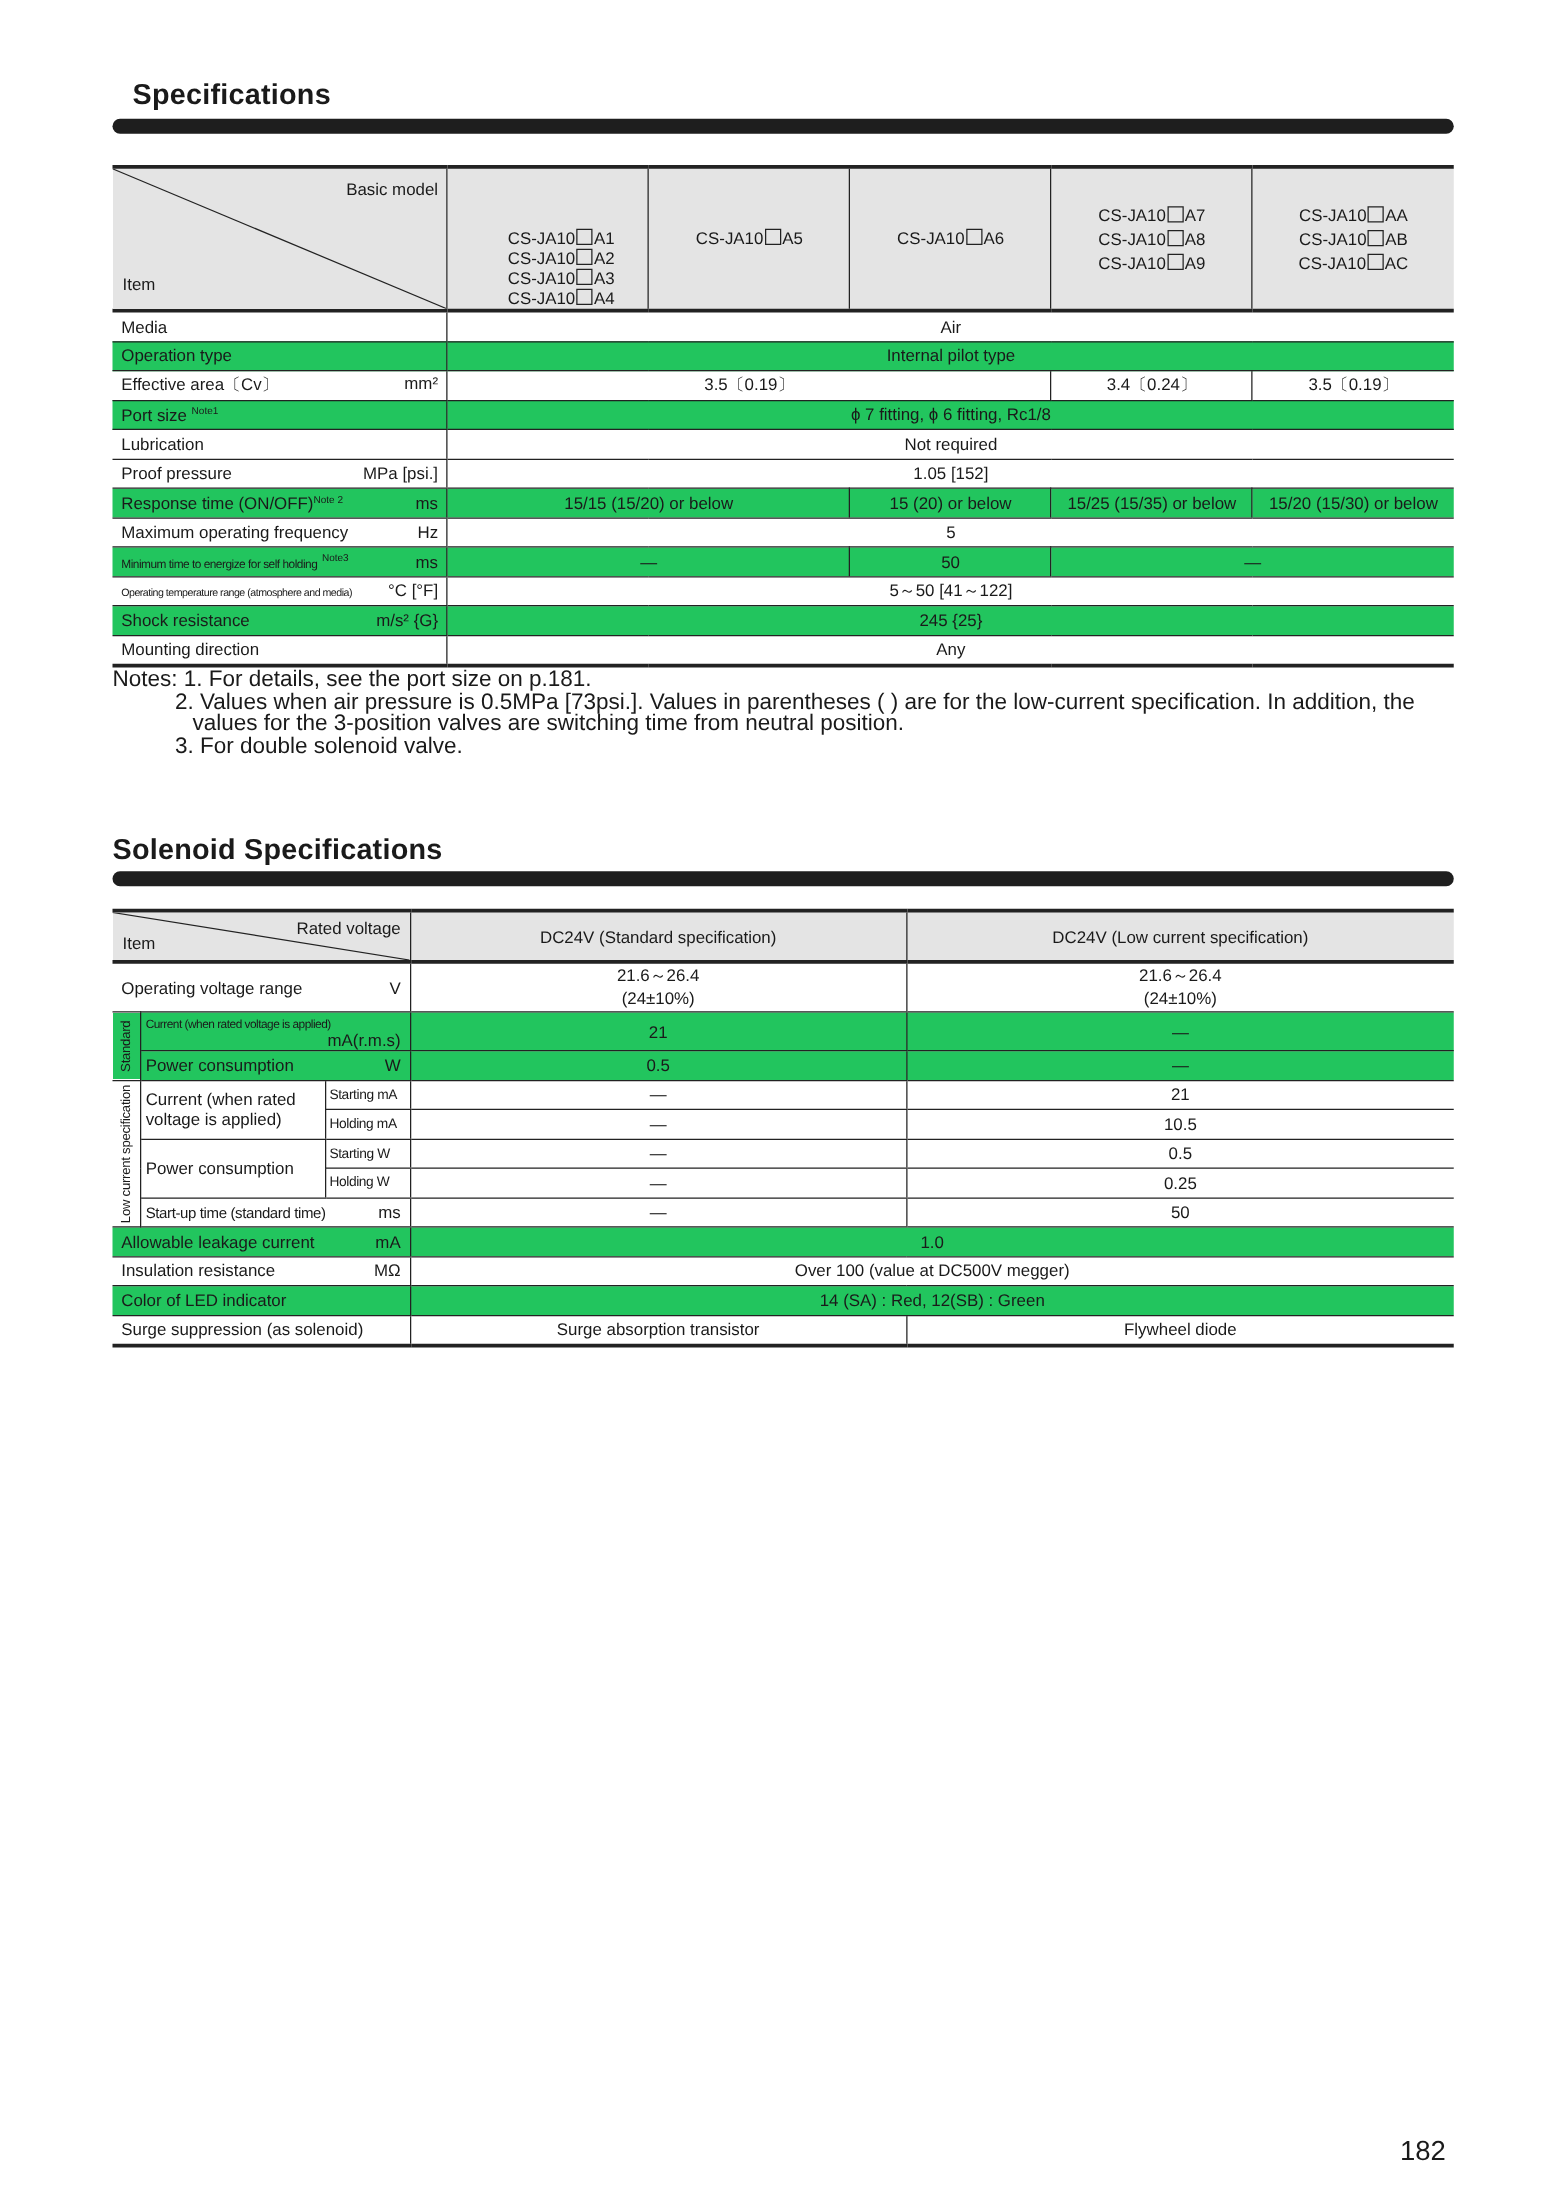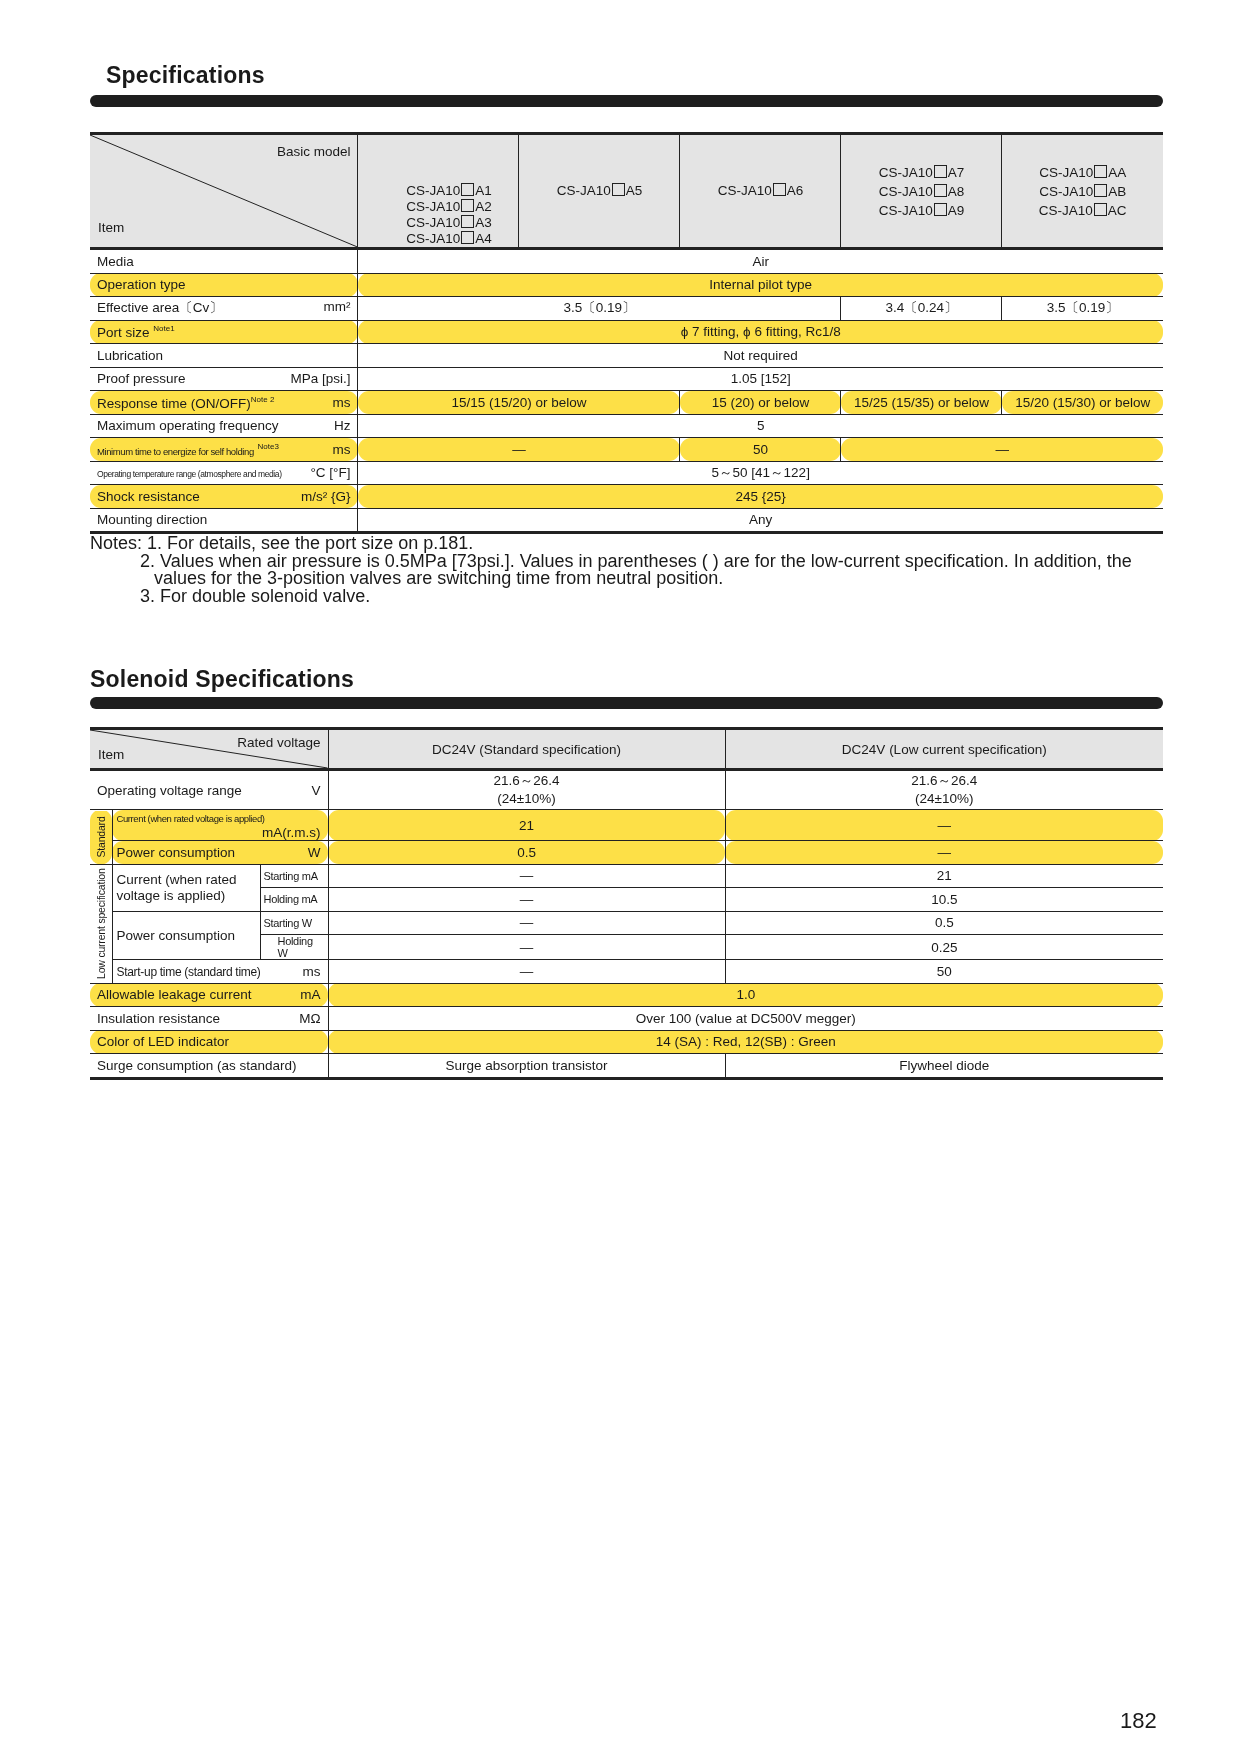--- a/index.html
+++ b/index.html
@@ -6,21 +6,21 @@
   body { width: 1240px; height: 1754px; position: relative; overflow: hidden;
          font-family: "Liberation Sans", sans-serif; color: #1a1a1a; }
   .section-title { position: absolute; left: 90px; font-weight: bold; font-size: 23px; letter-spacing: 0.2px; }
   .section-bar { position: absolute; left: 90px; width: 1073px; height: 12px; background: #1e1e1e; border-radius: 6px; }
   table.spec { position: absolute; left: 90px; width: 1073px; border-collapse: collapse; table-layout: fixed; font-size: 13.5px; }
   table.spec td, table.spec th { border-top: 1px solid #222; border-bottom: 1px solid #222; padding: 0 7px; height: 22.5px; vertical-align: middle; }
   table.spec thead th { background: #e4e4e4; font-weight: normal; border-top: 3px solid #222; border-bottom: 3px solid #222; }
   table.spec tbody tr:last-child td { border-bottom: 3px solid #222; }
   .vl { border-left: 1px solid #222; }
   .c { text-align: center; }
-  .shade td { background: #fde047; border-radius: 11px; }
+  .shade td { background: #22c55e; }
   .unit { float: right; }
   .small { font-size: 11px; letter-spacing: -0.3px; }
   .tiny { font-size: 9.5px; letter-spacing: -0.4px; }
   sup { font-size: 8px; }
   .corner { position: relative; padding: 0 !important; }
   .corner svg { position: absolute; left: 0; top: 0; width: 100%; height: 100%; }
   .corner .tr { position: absolute; right: 7px; top: 9px; }
   .corner .bl { position: absolute; left: 8px; bottom: 12px; }
   .model { font-weight: bold; line-height: 16px; font-size: 13.5px; }
   .sq { display: inline-block; width: 11px; height: 11px; border: 1px solid #222; vertical-align: -1px; margin: 0 1px; }
@@ -201,21 +201,21 @@
       <td class="vl c">—</td>
       <td class="vl c">10.5</td>
     </tr>
     <tr>
       <td rowspan="2" style="padding-left:4px;">Power consumption</td>
       <td class="vl small" style="padding:0 3px;">Starting W</td>
       <td class="vl c">—</td>
       <td class="vl c">0.5</td>
     </tr>
     <tr>
-      <td class="vl small" style="padding:0 17px;">Holding W</td>
+      <td class="vl small" style="padding:0 3px;">Holding W</td>
       <td class="vl c">—</td>
       <td class="vl c">0.25</td>
     </tr>
     <tr>
       <td colspan="2" style="padding-left:4px;"><span class="small" style="font-size:12px;">Start-up time (standard time)</span><span class="unit">ms</span></td>
       <td class="vl c">—</td>
       <td class="vl c">50</td>
     </tr>
     <tr class="shade">
       <td colspan="3"><span>Allowable leakage current</span><span class="unit">mA</span></td>
@@ -223,20 +223,20 @@
     </tr>
     <tr>
       <td colspan="3"><span>Insulation resistance</span><span class="unit">MΩ</span></td>
       <td class="vl c" colspan="2">Over 100 (value at DC500V megger)</td>
     </tr>
     <tr class="shade">
       <td colspan="3">Color of LED indicator</td>
       <td class="vl c" colspan="2">14 (SA) : Red, 12(SB) : Green</td>
     </tr>
     <tr>
-      <td colspan="3">Surge consumption (as standard)</td>
+      <td colspan="3">Surge suppression (as solenoid)</td>
       <td class="vl c">Surge absorption transistor</td>
       <td class="vl c">Flywheel diode</td>
     </tr>
   </tbody>
 </table>
 
 <div class="page-number">182</div>
 
 </body></html>

